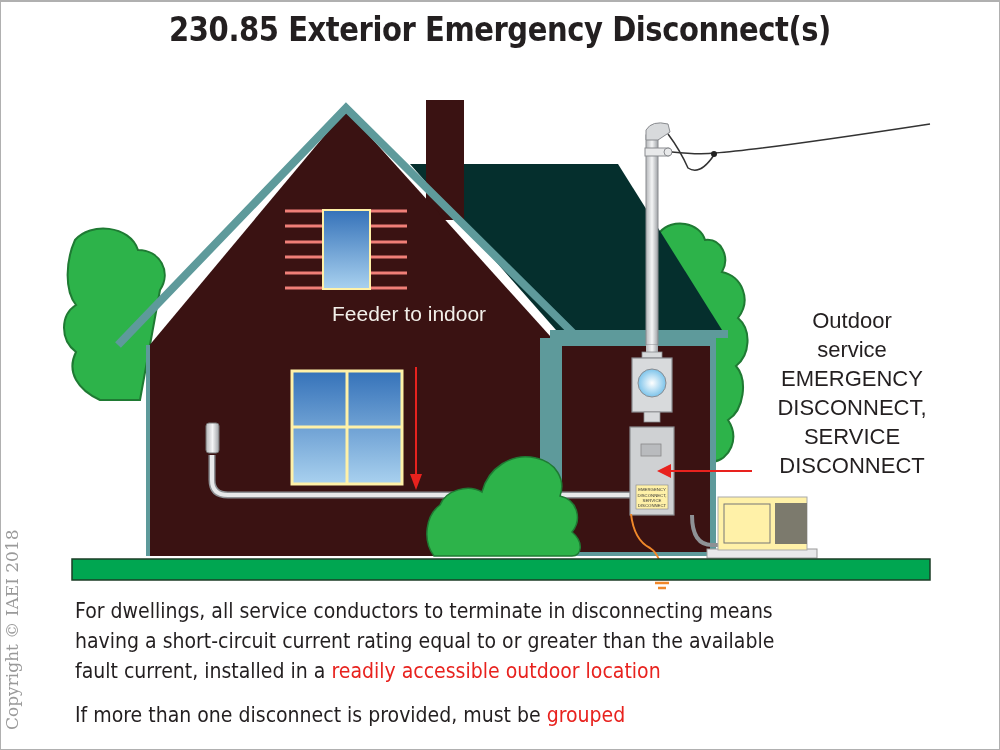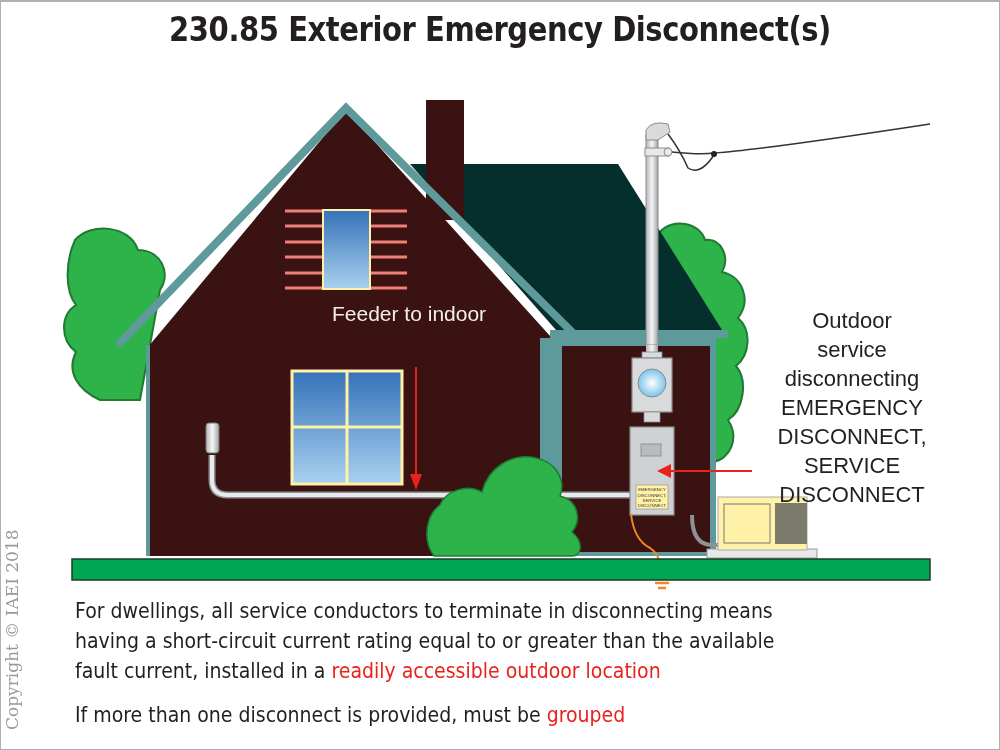--- a/index.html
+++ b/index.html
@@ -142,21 +142,20 @@
   <rect x="72" y="559" width="858" height="21" fill="#00a651" stroke="#1b3d26" stroke-width="1.5"></rect>
 </svg>
 
 <div class="label-feeder">
   <div>Feeder to indoor</div>
 </div>
 
 <div class="label-outdoor">
   <div>Outdoor</div>
   <div>service</div>
-  <div>disconnecting</div>
   <div>EMERGENCY</div>
   <div>DISCONNECT,</div>
   <div>SERVICE</div>
   <div>DISCONNECT</div>
 </div>
 
 <div class="body-text">
   <p>
     <span>For dwellings, all service conductors to terminate in disconnecting means</span><br>
     <span>having a short-circuit current rating equal to or greater than the available</span><br>

